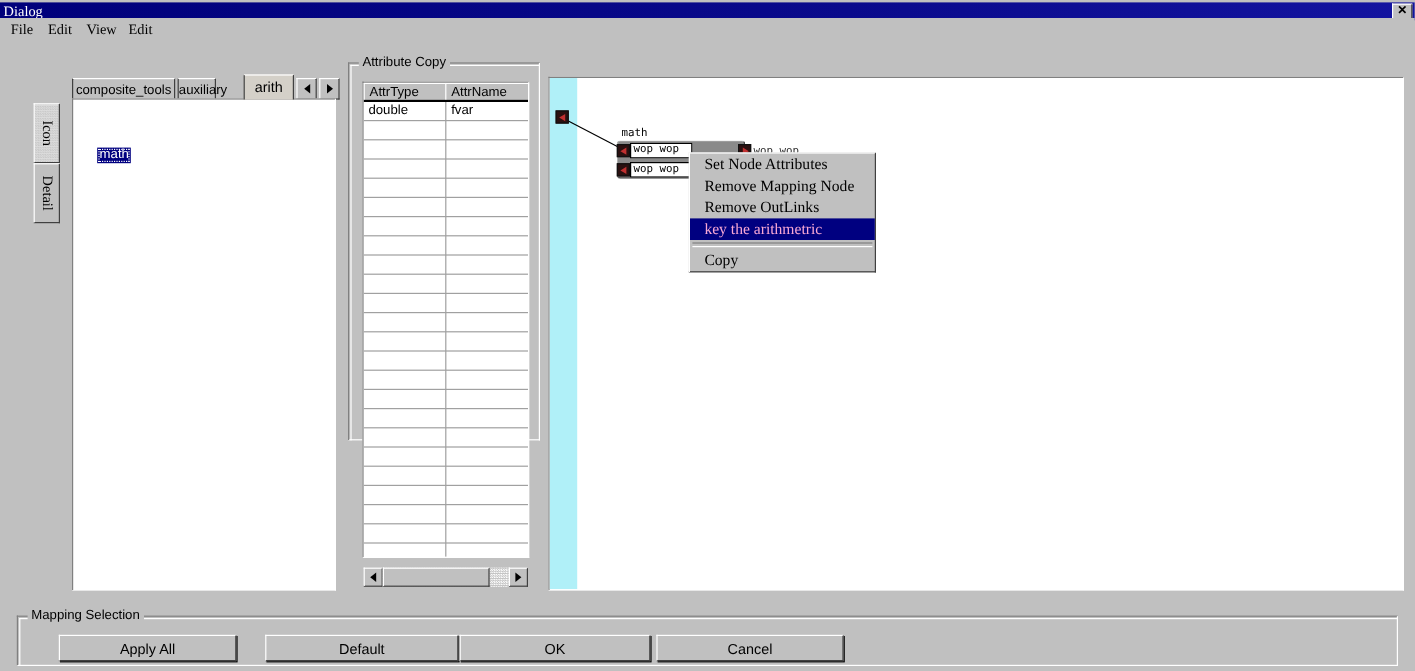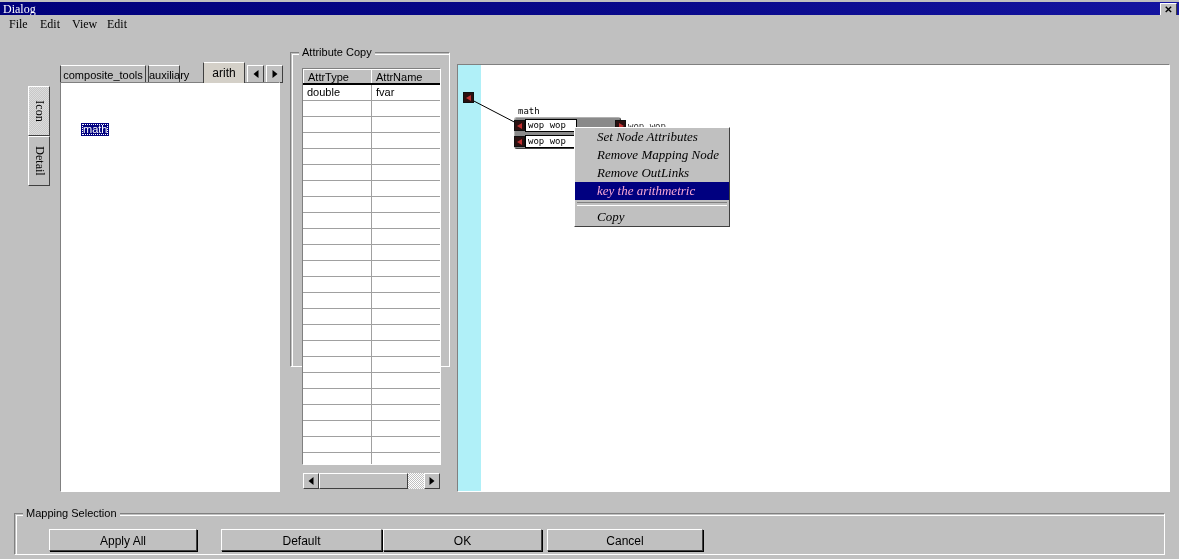--- a/index.html
+++ b/index.html
@@ -350,26 +350,25 @@
     border-left: 1px solid #ffffff;
     border-right: 1px solid #404040;
     border-bottom: 1px solid #404040;
     box-sizing: border-box;
     z-index: 50;
   }
   .ctxitem {
     position: relative;
     height: 18px;
     line-height: 18px;
-    padding-left: 22px;
+    padding-left: 12px;
     font-family: "Liberation Serif", serif;
     font-size: 13px;
     white-space: nowrap;
     cursor: default;
-    font-style: italic;
   }
   .ctxitem.highlighted {
     background: #000080;
     color: #f9a8d4;
   }
   .ctxsep {
     height: 2px;
     margin: 2px 2px;
     border-top: 1px solid #808080;
     border-bottom: 1px solid #ffffff;

